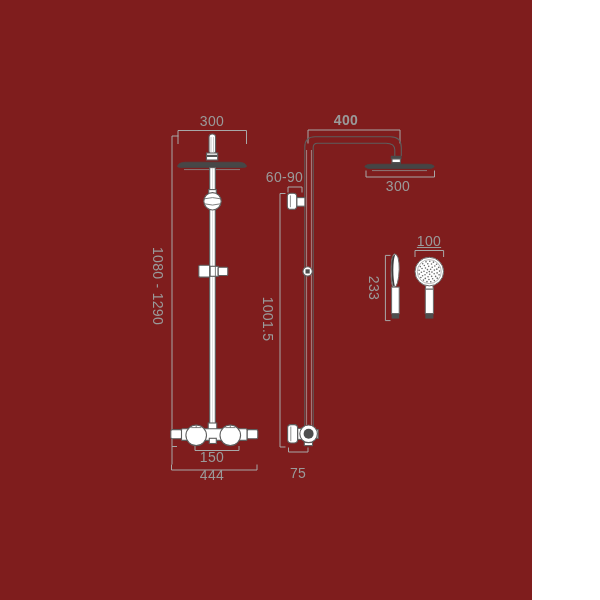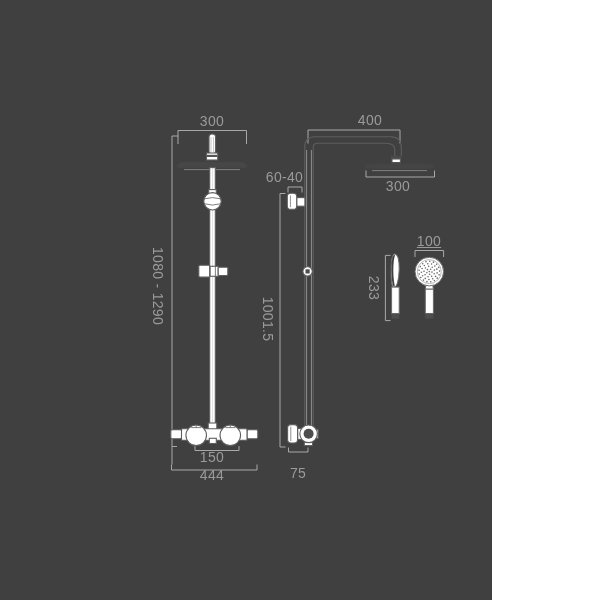--- a/index.html
+++ b/index.html
@@ -1,17 +1,17 @@
 <!DOCTYPE html>
 <html><head>
 <meta charset="utf-8">
 <style>
   html,body{margin:0;padding:0;background:#ffffff;}
   .canvas{
-    position:relative;width:492px;height:600px;background:#404040;overflow:hidden;
+    position:relative;width:532px;height:600px;background:#7f1d1d;overflow:hidden;
     font-family:"Liberation Sans", sans-serif;
   }
   .drawing-svg{position:absolute;left:0;top:0;}
   .dim-label{
     position:absolute;font-size:14px;line-height:16px;color:#9a9a9a;
     text-align:center;white-space:nowrap;letter-spacing:0.3px;
   }
   .dim-label.vert{transform:rotate(90deg);transform-origin:center center;}
 </style>
 </head>
@@ -190,23 +190,23 @@
   </svg>
 
   <div class="dim-label" style="left:192px;top:113px;width:40px;">300</div>
 
   <div class="dim-label vert" style="left:115px;top:278px;width:86px;">1080 - 1290</div>
 
   <div class="dim-label" style="left:192px;top:449px;width:40px;text-align:center;">150</div>
 
   <div class="dim-label" style="left:192px;top:467px;width:40px;">444</div>
 
-  <div class="dim-label" style="left:350px;top:112px;width:40px;">400</div>
-
-  <div class="dim-label" style="left:260px;top:169px;width:49px;">60-40</div>
+  <div class="dim-label" style="left:326px;top:112px;width:40px;font-weight:bold;">400</div>
+
+  <div class="dim-label" style="left:260px;top:169px;width:49px;">60-90</div>
 
   <div class="dim-label" style="left:378px;top:178px;width:40px;">300</div>
 
   <div class="dim-label vert" style="left:242px;top:311px;width:51px;">1001.5</div>
 
   <div class="dim-label" style="left:283px;top:451px;width:30px;margin-top:14px;">75</div>
 
   <div class="dim-label" style="left:409px;top:233px;width:40px;text-decoration:underline;">100</div>
 
   <div class="dim-label vert" style="left:353px;top:280px;width:41px;">233</div>

